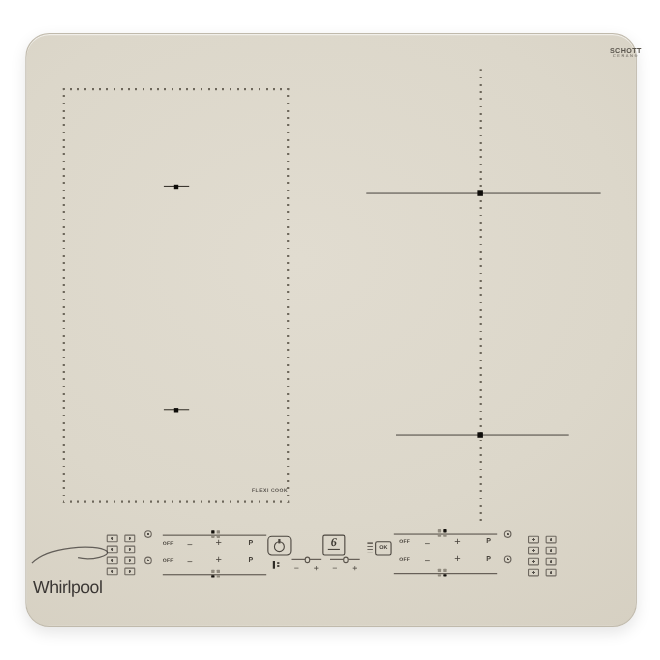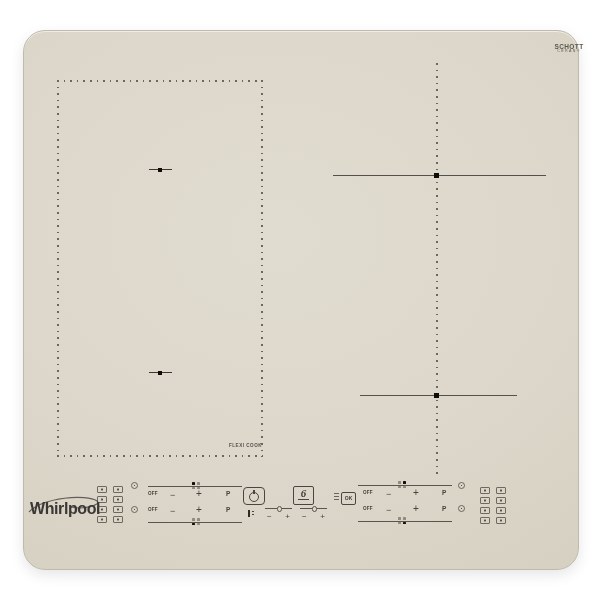--- a/index.html
+++ b/index.html
@@ -77,21 +77,21 @@
   .timer .sgn{top:7px;width:27px;display:flex;justify-content:space-between;padding:0 2px;box-sizing:border-box;}
   .timer .sgn span{font-size:8px;line-height:9px;}
 
   .okhold{left:334px;top:493px;width:5px;height:9px;
     background-image:repeating-linear-gradient(180deg,#6a645c 0 1.1px,transparent 1.1px 3px);}
   .ok-box{left:341px;top:492px;width:13px;height:11px;border:1px solid #4a453e;border-radius:2px;
     text-align:center;font-size:5px;font-weight:bold;line-height:11px;}
 
   
   .wlogo{left:28px;top:497px;width:90px;height:26px;color:#3b3734;}
-  .wlogo .txt{font-size:16px;font-weight:700;letter-spacing:-.4px;}
+  .wlogo .txt{font-size:16px;font-weight:400;letter-spacing:-.4px;margin-top:26px;}
   .wlogo svg{position:absolute;left:-3px;top:-4px;}
 
   
   .wm{left:458px;top:531px;width:142px;height:28px;background:rgba(216,213,205,.68);
       text-align:center;line-height:28px;font-size:18px;letter-spacing:1.6px;color:#fdfdfa;
       text-shadow:0 0 2px rgba(115,110,100,.85),0 1px 1px rgba(115,110,100,.4);}
 </style>
 </head>
 <body>
 

